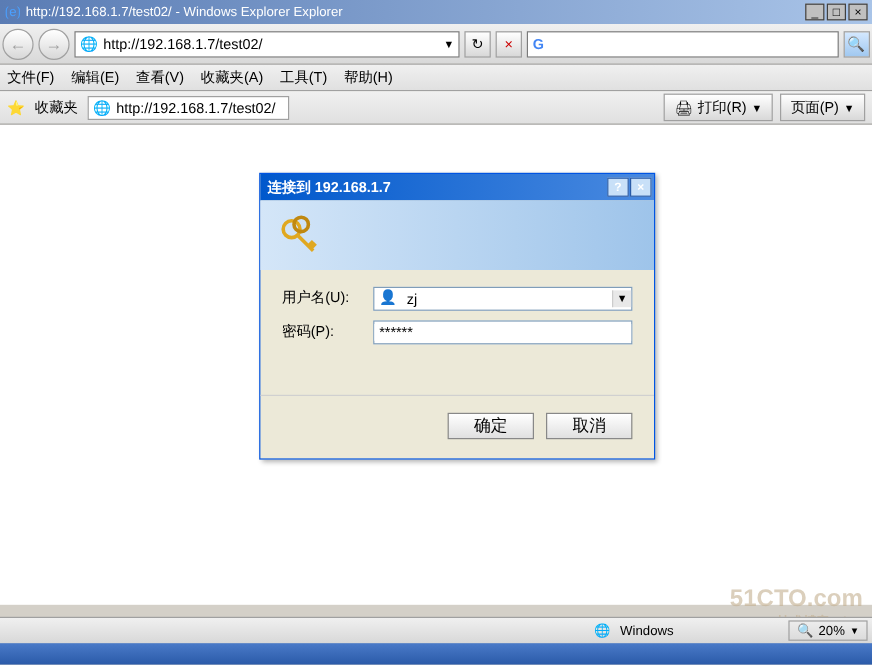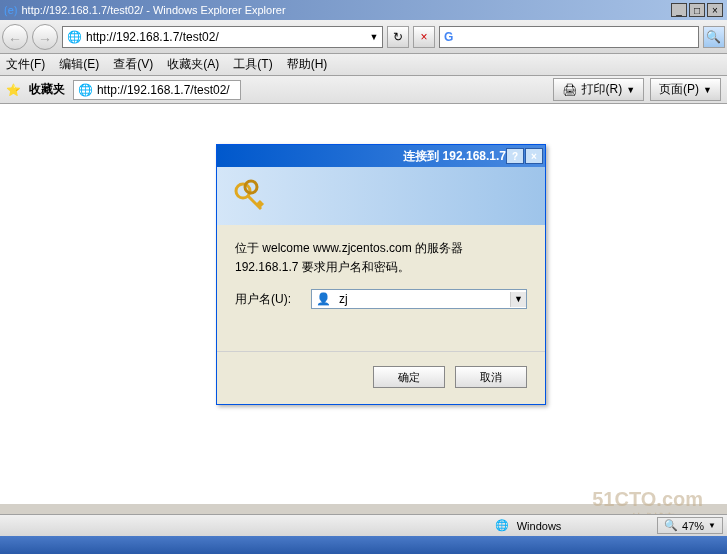--- a/index.html
+++ b/index.html
@@ -121,21 +121,21 @@
   left: 216px; top: 40px;
   width: 330px;
   background: #ece9d8;
   border: 1px solid #0054e3;
   box-shadow: 2px 2px 4px rgba(0,0,0,0.3);
 }
 .dlg-title {
   height: 22px;
   background: linear-gradient(to right,#0058cc,#4a8ae0);
   color: #fff;
-  display: flex; align-items: center; justify-content: flex-end;
+  display: flex; align-items: center; justify-content: space-between;
   padding: 0 2px 0 6px;
   font-size: 12px; font-weight: bold;
 }
 .dlg-ctrl { display: flex; gap: 1px; }
 .dlg-btn {
   width: 18px; height: 16px;
   background: #c8e0f8;
   border: 1px solid #2a5ca8;
   display: flex; align-items: center; justify-content: center;
   font-size: 10px;
@@ -171,36 +171,36 @@
 .dlg-footer {
   padding: 14px 18px 16px;
   display:flex; justify-content:flex-end; gap:10px;
   border-top: 1px solid #d0d0d0;
   margin-top: 20px;
 }
 .btn {
   min-width: 72px; height: 22px;
   border: 1px solid #888;
   background: linear-gradient(#fff,#e0e0e0);
-  font-size: 11px;
+  font-size: 14px;
 }
 .statusbar {
   position: absolute;
   bottom: 18px; left: 0; right: 0;
   height: 22px;
   background: linear-gradient(#f0f0f0,#d8d8d8);
   border-top: 1px solid #a0a0a0;
   display: flex; align-items: center; justify-content: space-between;
   padding: 0 4px;
   font-size: 11px;
 }
 .status-right { display:flex; align-items:center; gap:8px; }
 .zoom-box { border: 1px solid #a0a0a0; padding: 1px 6px; display:flex; align-items:center; gap:4px; }
 .watermark {
-  position: absolute; right: 24px; bottom: 28px;
+  position: absolute; right: 8px; bottom: 28px;
   color: #c4b090; font-size: 20px; font-weight: bold; opacity: 0.6;
   font-family: Arial;
 }
 .watermark-sub { font-size: 11px; display:block; text-align:right; }
 .taskbar {
   position: absolute; bottom:0; left:0; right:0; height:18px;
   background: linear-gradient(#4a7ac8,#2a5aa8);
 }
 </style>
 </head>
@@ -239,21 +239,21 @@
   <span class="menuitem">编辑(E)</span>
   <span class="menuitem">查看(V)</span>
   <span class="menuitem">收藏夹(A)</span>
   <span class="menuitem">工具(T)</span>
   <span class="menuitem">帮助(H)</span>
 </div>
 
 <div class="favbar">
   <div class="favleft">
     <span>⭐</span>
-    <span style="font-weight:bold">收藏夹</span>
+    <span style="font-weight:normal">收藏夹</span>
     <div class="tab">
       <span>🌐</span>
       <span>http://192.168.1.7/test02/</span>
     </div>
   </div>
   <div class="favright">
     <div class="favbtn">
       <span>🖨</span>
       <span>打印(R)</span>
       <span style="font-size:9px">▼</span>
@@ -275,29 +275,34 @@
       </div>
     </div>
     <div class="dlg-banner">
       <svg class="key-icon" viewBox="0 0 40 40">
         <circle cx="12" cy="14" r="7" fill="none" stroke="#e0a820" stroke-width="3"></circle>
         <path d="M17 19 L30 32 M26 28 L30 24 M28 30 L32 26" stroke="#e0a820" stroke-width="3" fill="none"></path>
         <circle cx="20" cy="10" r="6" fill="none" stroke="#c08810" stroke-width="3"></circle>
       </svg>
     </div>
     <div class="dlg-body">
-      <div class="dlg-msg">位于 welcome www.zjcentos.com 的服务器 192.168.1.7 要求用户名和密码。</div>
       <div class="form-row">
         <span class="form-label">用户名(U):</span>
         <div class="form-input-wrap">
           <span class="user-icon">👤</span>
           <input class="form-input" value="zj" style="">
           <span class="dropdown-arrow">▼</span>
         </div>
       </div>
+      <div class="form-row">
+        <span class="form-label">密码(P):</span>
+        <div class="form-input-wrap">
+          <input class="form-input" type="text" value="******" style="">
+        </div>
+      </div>
     </div>
     <div class="dlg-footer">
       <button class="btn">确定</button>
       <button class="btn">取消</button>
     </div>
   </div>
 </div>
 
 <div class="watermark">
   <span>51CTO.com</span>
@@ -305,19 +310,19 @@
 </div>
 
 <div class="statusbar">
   <span></span>
   <div class="status-right">
     <span>🌐</span>
     <span>Windows</span>
     <span style="width:80px"></span>
     <div class="zoom-box">
       <span>🔍</span>
-      <span>47%</span>
+      <span>20%</span>
       <span style="font-size:8px">▼</span>
     </div>
   </div>
 </div>
 
 <div class="taskbar"></div>
 
 </body></html>

